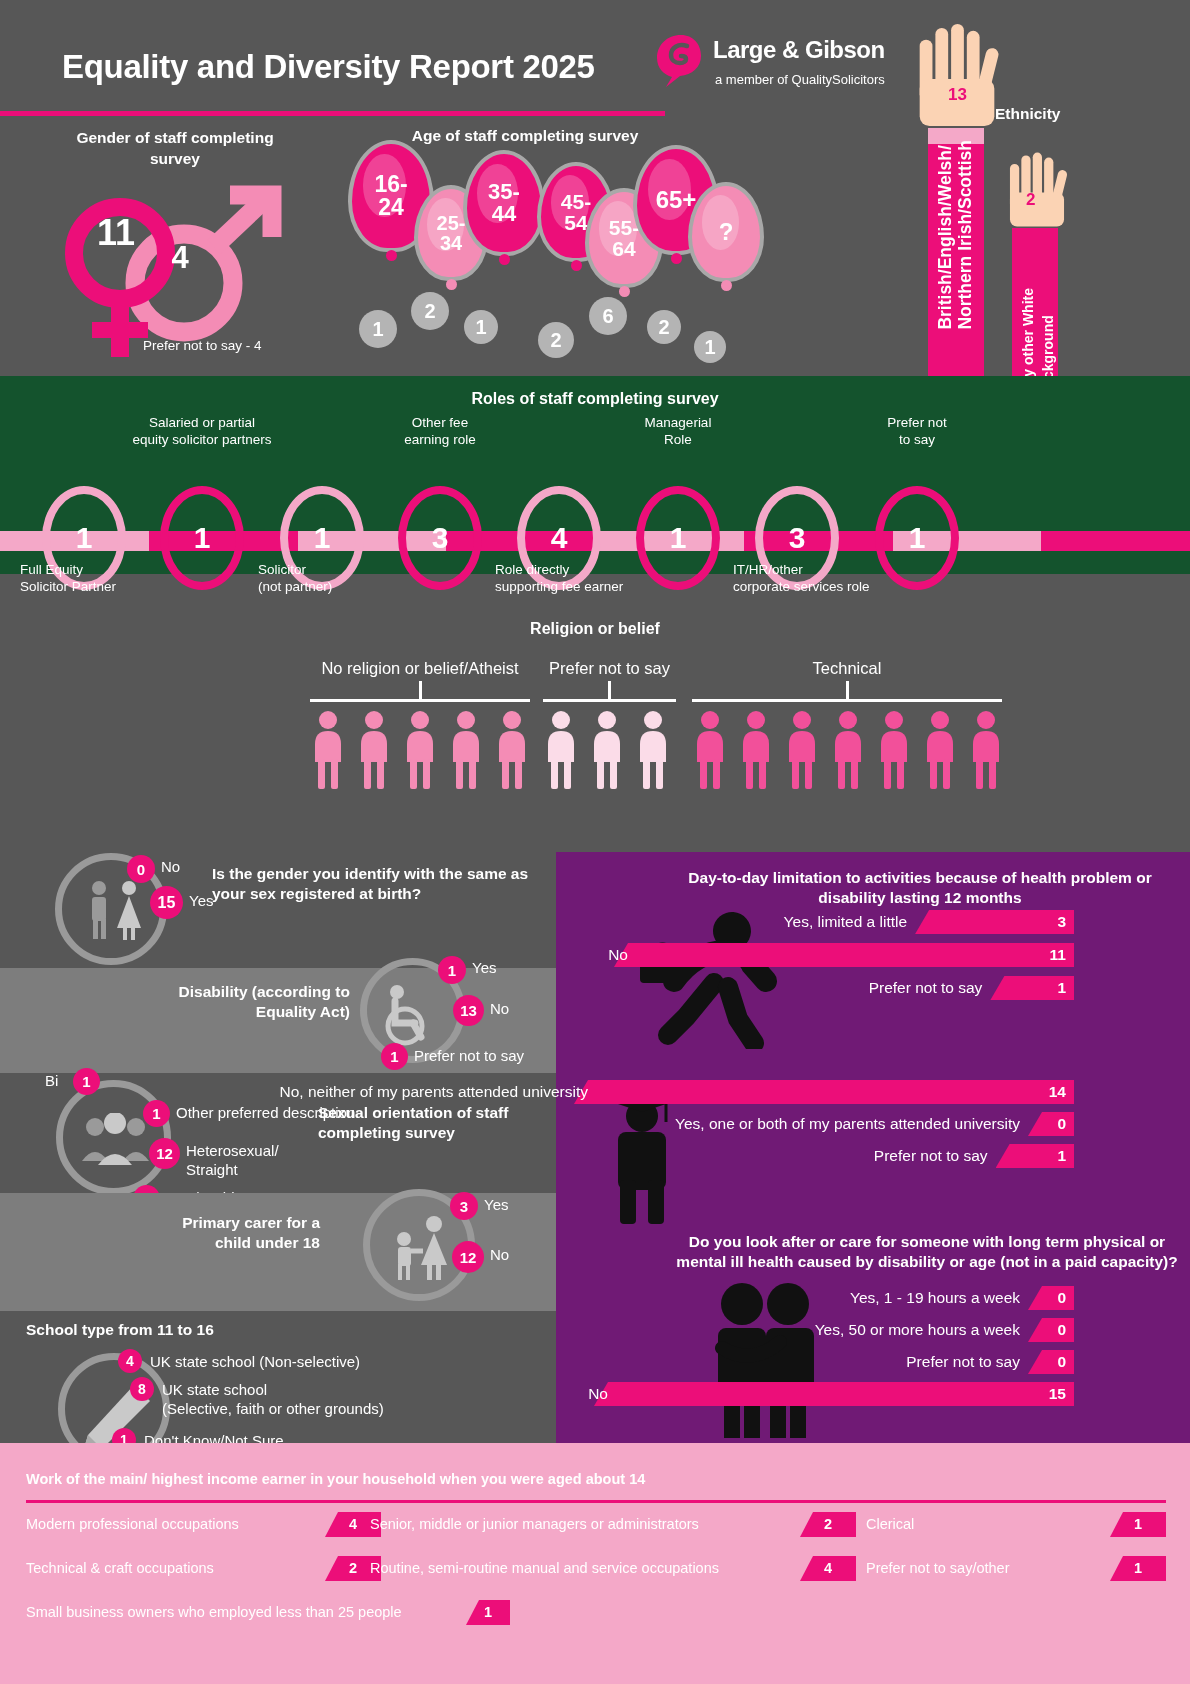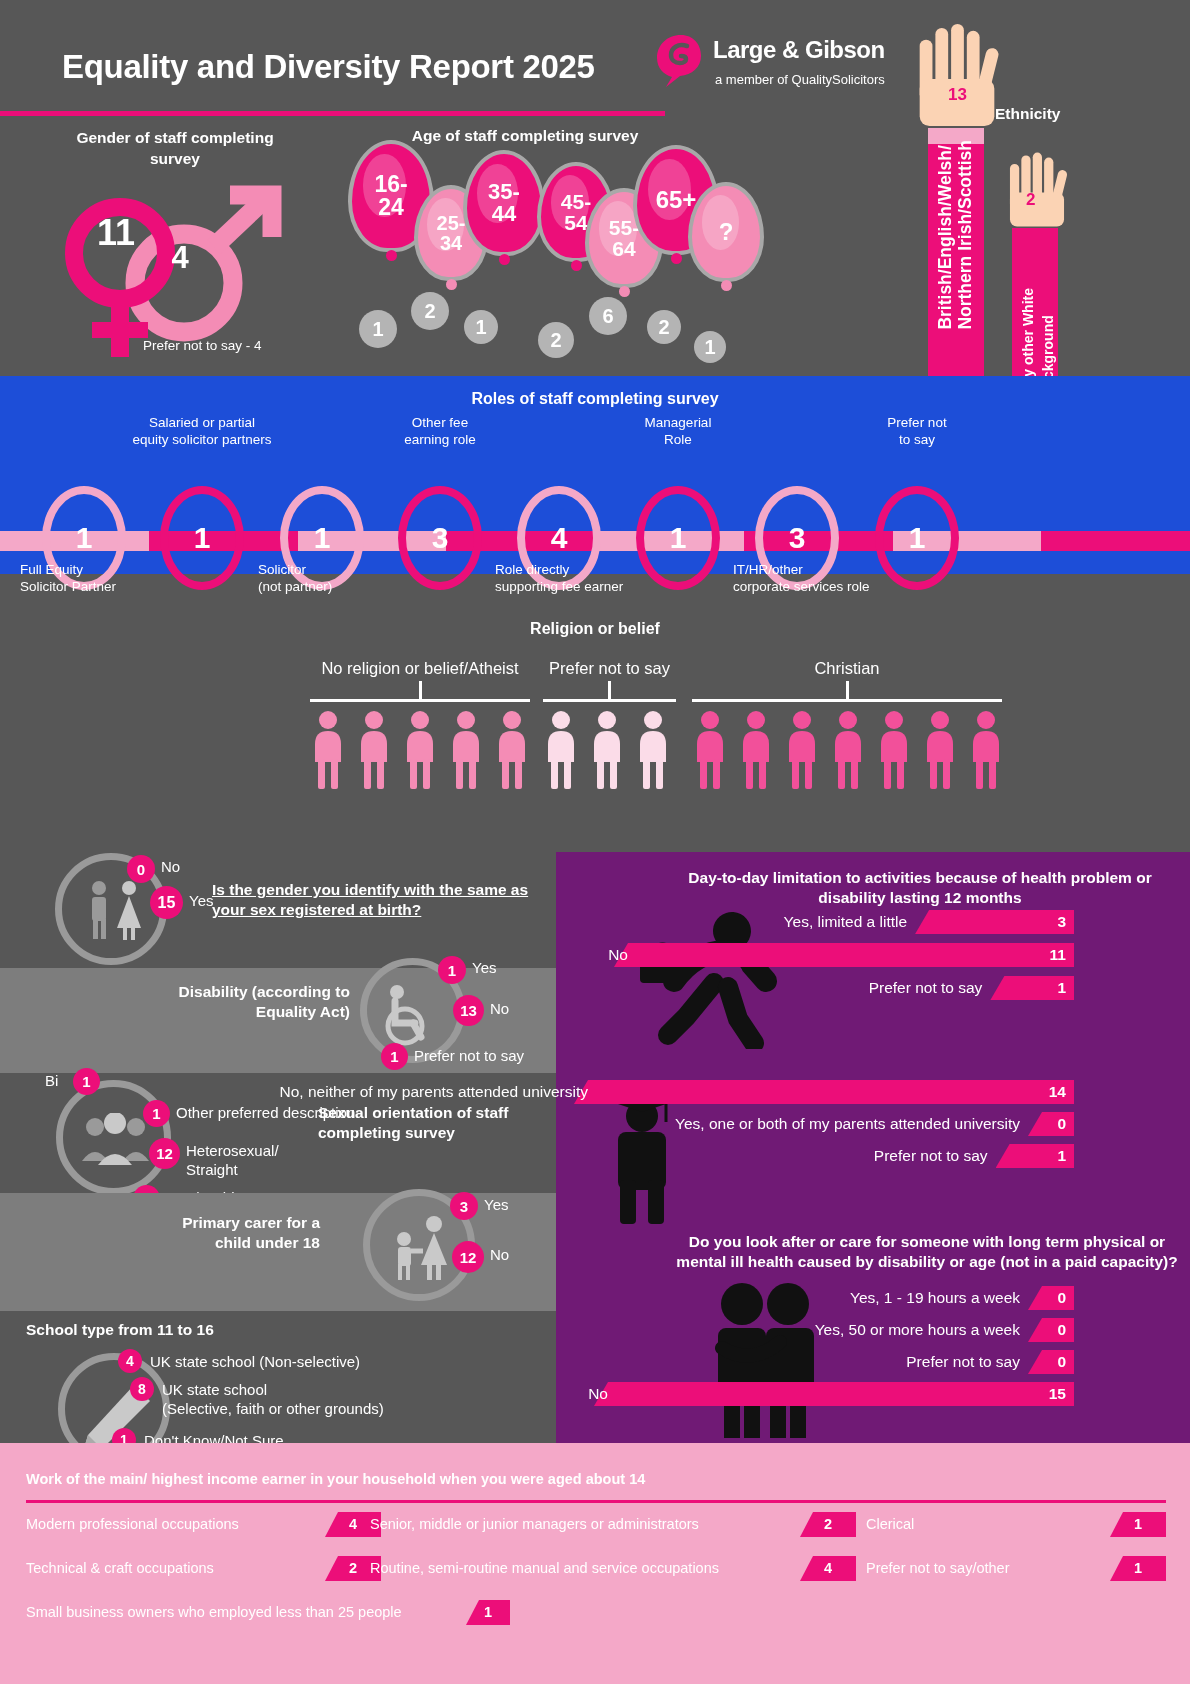--- a/index.html
+++ b/index.html
@@ -41,21 +41,21 @@
     font-size:20px; font-weight:bold; color:#fff; }
 
   
   #eth-title { position:absolute; left:995px; top:105px; font-size:15.5px; font-weight:bold; }
   .sleeve { position:absolute; background:#ec0e79; }
   .sleeve-label { position:absolute; writing-mode:vertical-rl; transform:rotate(180deg);
     font-size:17.5px; font-weight:bold; color:#fff; white-space:nowrap; line-height:20px; }
   .hand-count { position:absolute; font-size:17px; font-weight:bold; color:#ec0e79; }
 
   
-  #roles { position:absolute; left:0; top:376px; width:1190px; height:198px; background:#1d4ed8; }
+  #roles { position:absolute; left:0; top:376px; width:1190px; height:198px; background:#14532d; }
   #roles-title { position:absolute; left:0; top:14px; width:1190px; text-align:center;
     font-size:16px; font-weight:bold; }
   #roles-strip { position:absolute; left:0; top:155px; width:1190px; height:20px; display:flex; }
   #roles-strip div { flex:1 1 0; }
   .role-ring { position:absolute; width:84px; height:104px; border-radius:50%;
     display:flex; align-items:center; justify-content:center;
     font-size:30px; font-weight:bold; color:#fff; }
   .role-lab-top { position:absolute; text-align:center; font-size:13.5px; line-height:17px; width:200px;}
   .role-lab-bot { position:absolute; text-align:left; font-size:13.5px; line-height:17px; width:220px;}
 
@@ -295,21 +295,21 @@
       </svg></div>
           <div class="person"><svg width="36" height="78" viewBox="0 0 36 78">
         <circle cx="18" cy="9" r="9" fill="#fbdce8"></circle>
         <path d="M18 20 q-13 0 -13 13 v18 h26 v-18 q0-13 -13-13z" fill="#fbdce8"></path>
         <rect x="8" y="48" width="7" height="30" rx="2" fill="#fbdce8"></rect>
         <rect x="21" y="48" width="7" height="30" rx="2" fill="#fbdce8"></rect>
       </svg></div>
         </div>
       </div>
       <div class="rel-group" style="left: 692px; top: 55px; width: 310px; height: 180px;">
-        <div class="rel-label">Christian</div>
+        <div class="rel-label">Technical</div>
         <div class="rel-tick"></div>
         <div class="rel-brace"></div>
         <div class="rel-people">
           <div class="person"><svg width="36" height="78" viewBox="0 0 36 78">
         <circle cx="18" cy="9" r="9" fill="#f2509a"></circle>
         <path d="M18 20 q-13 0 -13 13 v18 h26 v-18 q0-13 -13-13z" fill="#f2509a"></path>
         <rect x="8" y="48" width="7" height="30" rx="2" fill="#f2509a"></rect>
         <rect x="21" y="48" width="7" height="30" rx="2" fill="#f2509a"></rect>
       </svg></div>
           <div class="person"><svg width="36" height="78" viewBox="0 0 36 78">
@@ -366,21 +366,21 @@
       <rect x="46" y="47" width="4" height="13" fill="#c9c9c9"></rect>
   </svg>
   <div class="dot" style="left:127px;top:15px;width:28px;height:28px;font-size:15px;">
       <span>0</span>
     </div>
   <div class="dot-lab" style="left:161px;top:17px;">No</div>
   <div class="dot" style="left:150px;top:46px;width:33px;height:33px;font-size:16px;">
       <span>15</span>
     </div>
   <div class="dot-lab" style="left:189px;top:51px;">Yes</div>
-  <div class="q-title" style="position:absolute;left:212px;top:40px;width:335px;text-decoration:underline;">Is the gender you identify with the same as your sex registered at birth?</div>
+  <div class="q-title" style="position:absolute;left:212px;top:24px;width:335px;">Is the gender you identify with the same as your sex registered at birth?</div>
 </div>
 
 <div class="panel" style="left:0;top:968px;width:556px;height:105px;background:#7d7d7d;">
   <div class="q-title" style="position:absolute;left:150px;top:14px;width:200px;text-align:right;">Disability (according to Equality Act)</div>
   <div class="circ" style="left:360px;top:-10px;width:105px;height:105px;"></div>
   <svg style="position:absolute;left:383px;top:16px;" width="62" height="62" viewBox="0 0 62 62">
     <circle cx="14" cy="8" r="7" fill="#c9c9c9"></circle>
     <path d="M12 17 v22 h20" fill="none" stroke="#c9c9c9" stroke-width="7" stroke-linecap="round"></path>
     <path d="M30 39 l8 14" fill="none" stroke="#c9c9c9" stroke-width="7" stroke-linecap="round"></path>
     <circle cx="22" cy="42" r="17" fill="none" stroke="#c9c9c9" stroke-width="5"></circle>

